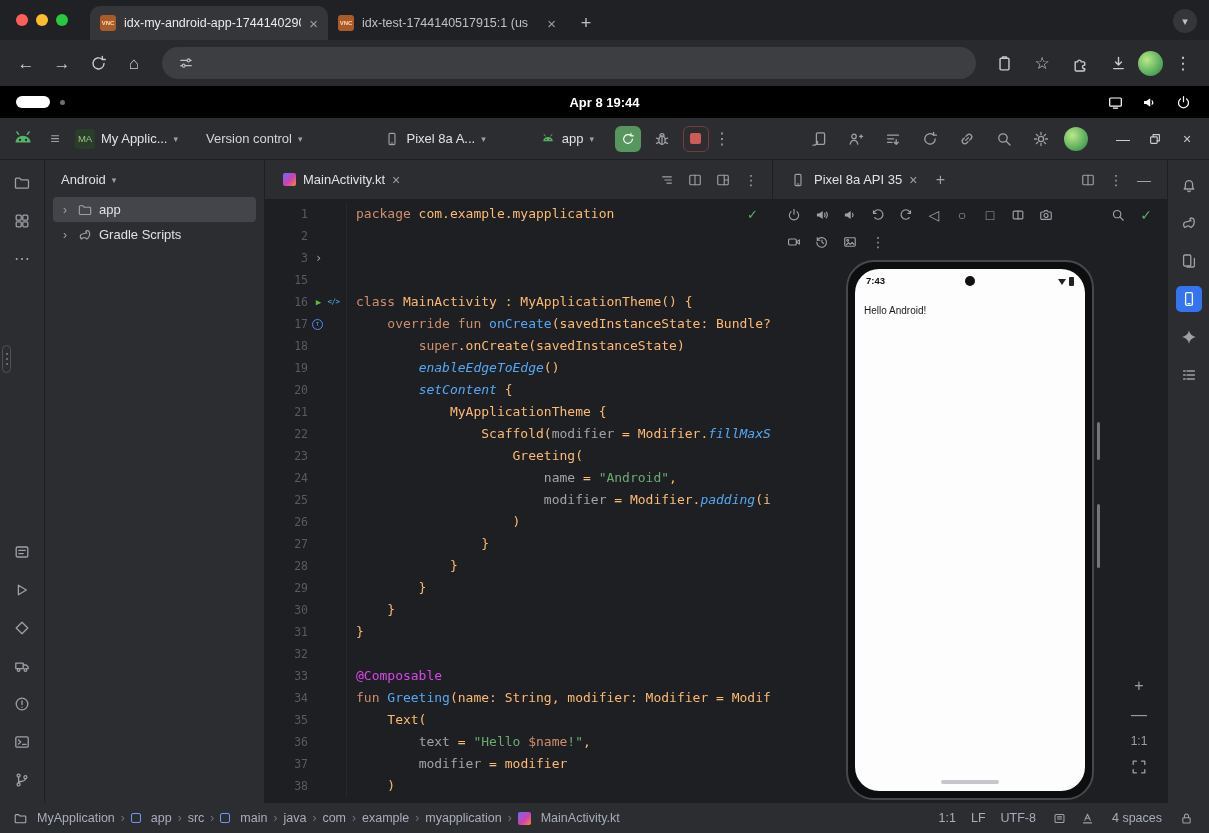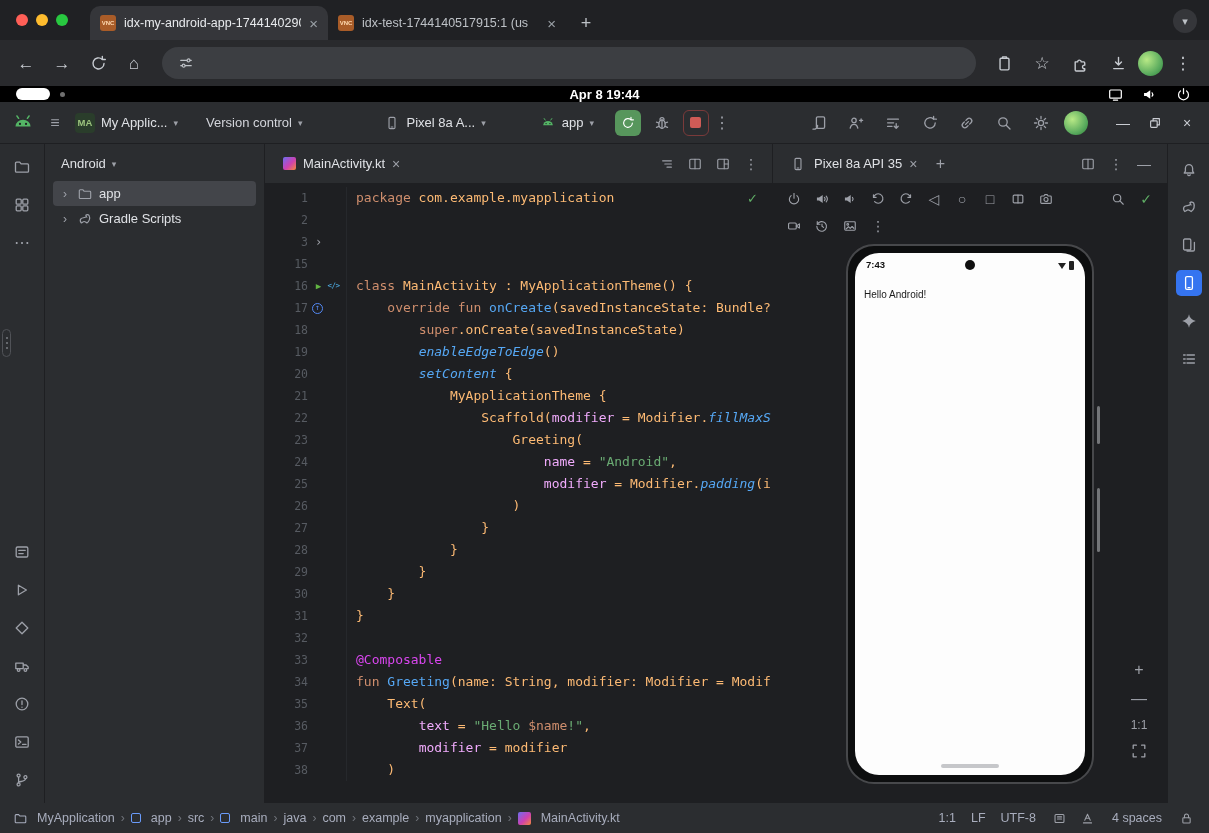--- a/index.html
+++ b/index.html
@@ -27,33 +27,33 @@
 .tabsearch{position:absolute;right:12px;top:9px;width:24px;height:24px;border-radius:50%;background:#35363a;color:#bdc1c6;display:flex;align-items:center;justify-content:center;font-size:11px}
 .navbar{height:46px;background:#292a2d;display:flex;align-items:center;padding:0 10px;gap:4px;flex:none}
 .navbar .sicon{width:32px;height:32px;border-radius:50%;color:#c7cbd1;font-size:17px}
 .omnibox{flex:1;height:32px;background:#3c3e42;border-radius:16px;display:flex;align-items:center;padding:0 14px;gap:10px;margin:0 8px;min-width:0}
 .omnibox .sicon{width:20px;height:20px;font-size:14px;color:#bdc1c6}
 .url{white-space:nowrap;overflow:hidden;color:#e2e4e8;font-size:13.5px}
 .b-actions{display:flex;align-items:center;gap:6px}
 .avatar{width:25px;height:25px;border-radius:50%;background:radial-gradient(circle at 35% 35%,#b8e986,#56a85c 65%,#2e7d32);flex:none;display:inline-block}
 
 
-.sysbar{height:16px;background:#000;display:flex;align-items:center;position:relative;padding:0 16px;flex:none}
+.sysbar{height:32px;background:#000;display:flex;align-items:center;position:relative;padding:0 16px;flex:none}
 .syspill{width:34px;height:12px;background:#fff;border-radius:6px}
 .sysdot{width:5px;height:5px;background:#6f6f6f;border-radius:50%;margin-left:10px}
 .sysclock{position:absolute;left:0;right:0;text-align:center;font-weight:bold;color:#fff;font-size:13px;pointer-events:none}
 .sysicons{margin-left:auto;display:flex;gap:14px}
 .sysicons .sicon{color:#fff;font-size:15px;width:20px;height:20px}
 
 
 .idetoolbar{height:42px;background:#2b2d30;border-bottom:1px solid #1e1f22;display:flex;align-items:center;padding:0 10px;flex:none}
 .logo{font-size:22px;margin-right:6px}
 .widget{display:flex;align-items:center;gap:6px;padding:4px 7px;border-radius:6px;color:#dfe1e5;white-space:nowrap}
 .caret{color:#9da0a8;font-size:9px}
-.ma-badge{width:20px;height:20px;border-radius:4px;background:#2a3d2b;color:#9cc47e;font-size:9.5px;font-weight:bold;display:flex;align-items:center;justify-content:center}
+.ma-badge{width:20px;height:20px;border-radius:4px;background:#2a3d2b;color:#9cc47e;font-size:9.5px;font-weight:normal;display:flex;align-items:center;justify-content:center}
 .w-vcs{margin-left:14px;color:#d3d5db}
 .w-device{margin-left:66px}
 .w-run{margin-left:40px}
 .run-btn{width:26px;height:26px;border-radius:6px;background:#57965c;color:#fff;display:flex;align-items:center;justify-content:center;font-size:14px;margin-left:14px}
 .dbg{margin-left:8px}
 .stop-btn{width:26px;height:26px;border-radius:6px;border:1px solid #7a3a3a;display:flex;align-items:center;justify-content:center;margin-left:8px}
 .stop-sq{width:11px;height:11px;background:#cf5b56;border-radius:2px}
 .tb-right{margin-left:auto;display:flex;align-items:center;gap:9px}
 .tb-right .sicon{width:28px;height:28px}
 .winctl{display:flex;align-items:center;gap:8px;margin-left:14px}
@@ -83,21 +83,21 @@
 .kotlin-badge{width:13px;height:13px;border-radius:2px;background:linear-gradient(135deg,#6d6df0 0%,#cd41b0 55%,#f6883c 100%);display:inline-block;flex:none}
 .module-badge{width:10px;height:10px;border:1.3px solid #6a9bfa;border-radius:2px;display:inline-block;flex:none}
 
 .codearea{flex:1;overflow:hidden;font-family:"DejaVu Sans Mono",monospace;font-size:13px;line-height:22px;padding-top:3px}
 .cl{display:flex;height:22px;white-space:pre}
 .gut{width:82px;flex:none;display:flex;align-items:center;border-right:1px solid #26282c}
 .lnum{flex:1;text-align:right;font-size:11.5px;color:#575b62;font-family:"DejaVu Sans Mono",monospace}
 .gicons{width:38px;display:flex;align-items:center;gap:2px;padding-left:4px}
 .code{flex:1;overflow:hidden;padding-left:9px}
 .tk{color:#cf8e6d}.tp{color:#fdba74}.ts{color:#6aab73}.te{color:#56a8f5;font-style:italic}
-.tn{color:#f0abfc}.tf{color:#56a8f5}.ta{color:#d946ef}.td{color:#cf8e6d}
+.tn{color:#a3a3a3}.tf{color:#56a8f5}.ta{color:#d946ef}.td{color:#cf8e6d}
 .tfold{background:#393b40;border-radius:3px;color:#bcbec4;padding:0 3px}
 .gi{display:inline-flex;align-items:center;justify-content:center;width:13px;height:13px;font-size:10px;font-style:normal}
 .gi.run{color:#62b543;font-size:9px}
 .gi.markup{color:#4eade5;font-size:7.5px;letter-spacing:-.5px;font-family:"DejaVu Sans Mono",monospace}
 .gi.override{border:1px solid #548af7;border-radius:50%;color:#548af7;width:11px;height:11px;font-size:8px}
 .gi.fold{color:#9da0a8;font-size:12px}
 .inspect-ok{position:absolute;top:48px;right:14px;color:#5fad65;font-size:13px}
 
 
 .devpanel{width:395px;background:#1e1f22;display:flex;flex-direction:column;border-left:1px solid #1e1f22;flex:none}

